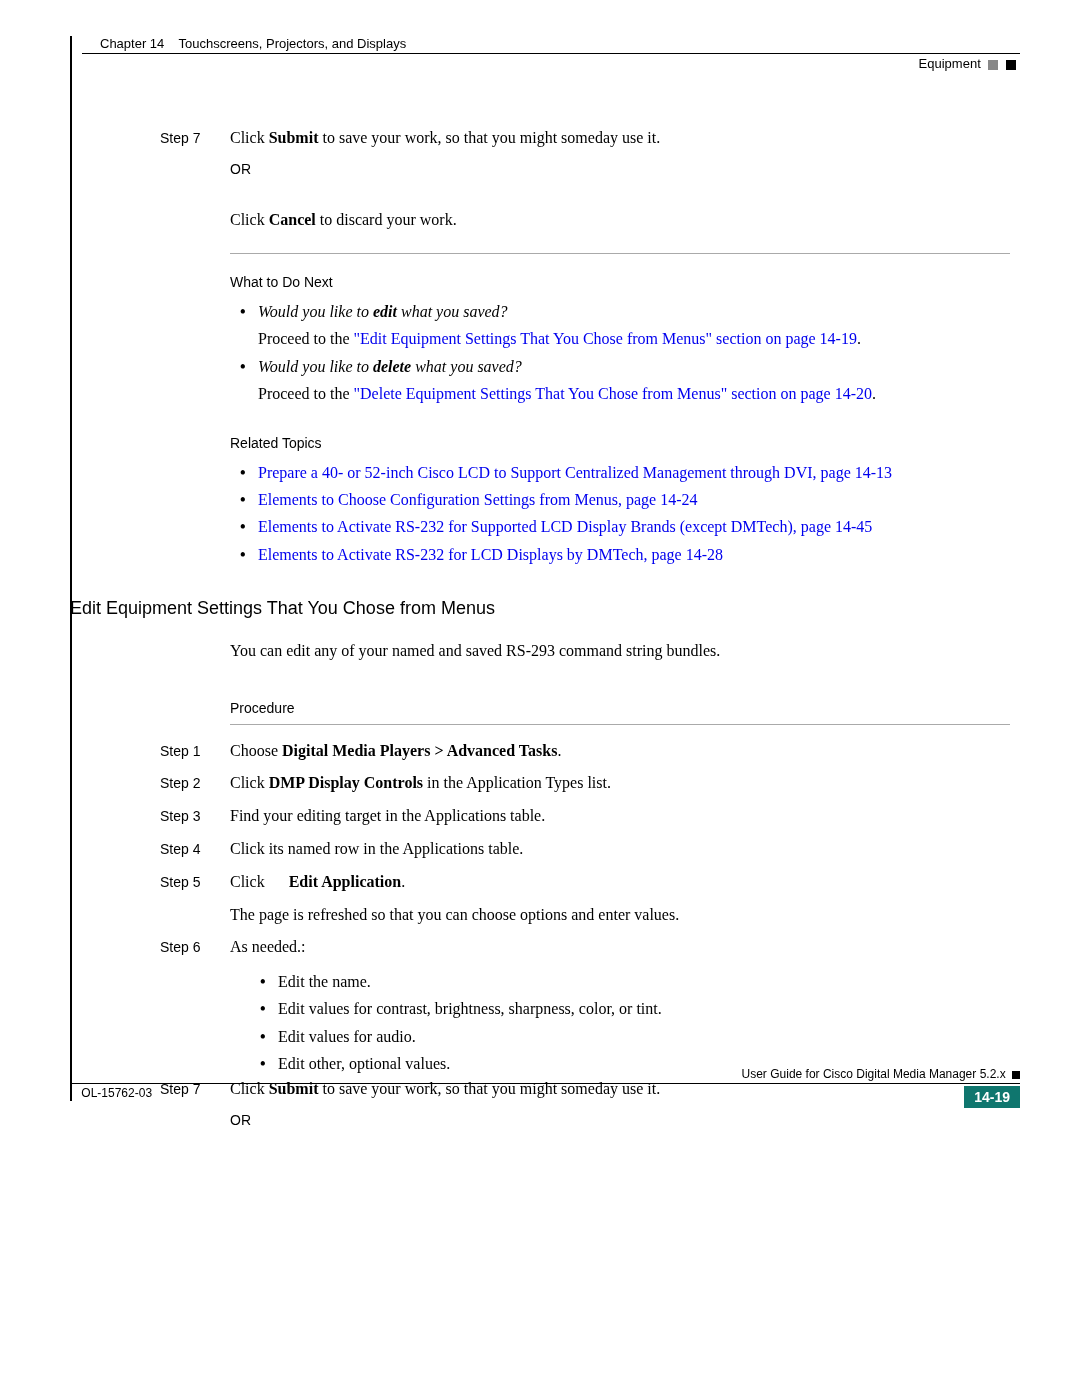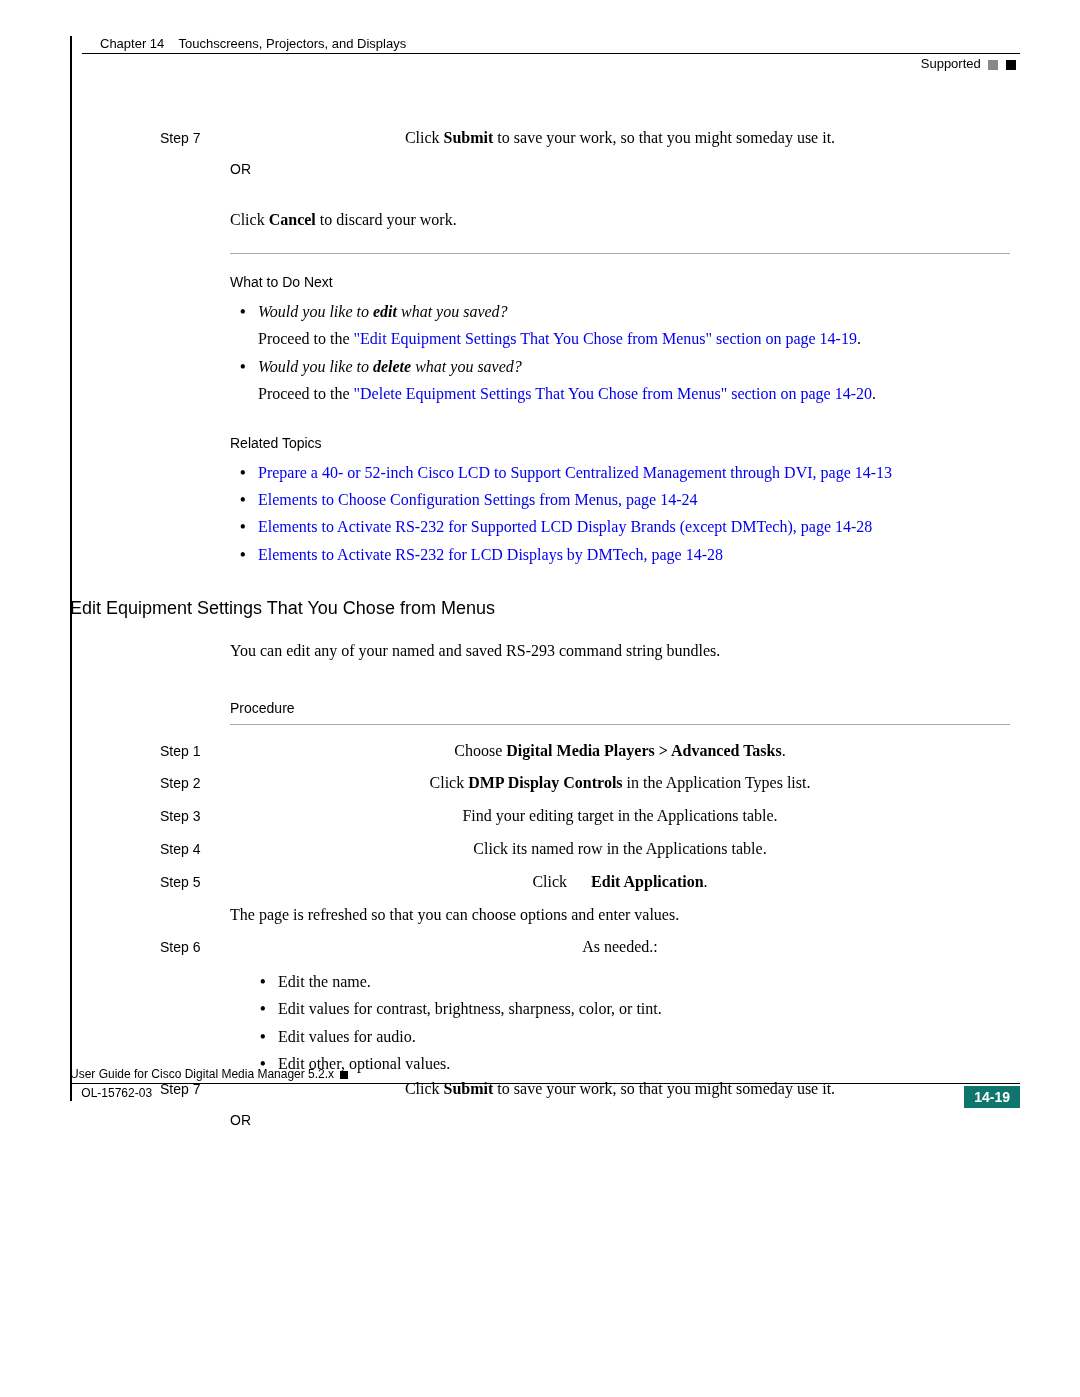--- a/index.html
+++ b/index.html
@@ -53,21 +53,21 @@
     display: flex;
     margin-bottom: 8px;
     line-height: 1.55;
   }
   .step-label {
     font-family: Arial, Helvetica, sans-serif;
     font-size: 14px;
     flex: 0 0 70px;
     padding-top: 2px;
   }
-  .step-text { flex: 1; text-align: center; }
+  .step-text { flex: 1; }
   .indented { margin-left: 70px; margin-bottom: 8px; line-height:1.55;}
   .spacer-20 { height: 20px; }
   .h-rule {
     border: none;
     border-top: 1.5px solid #aaa;
     margin: 20px 0 20px 70px;
   }
   .sans-heading {
     font-family: Arial, Helvetica, sans-serif;
     font-size: 14px;
@@ -90,20 +90,21 @@
     margin-bottom: 20px;
     margin-left: 0;
   }
   .footer {
     position: absolute;
     bottom: 40px;
     left: 70px;
     right: 60px;
   }
   .footer-top-line {
+    text-align: right;
     font-family: Arial, Helvetica, sans-serif;
     font-size: 12px;
     padding-bottom: 2px;
   }
   .footer-rule {
     border: none;
     border-top: 1px solid #000;
     margin: 0;
   }
   .footer-row {
@@ -129,21 +130,21 @@
 
 <div class="page">
   <div class="left-bar"></div>
 
   <div class="chapter-header">
     <span>Chapter 14</span>&nbsp;&nbsp;&nbsp;
     <span>Touchscreens, Projectors, and Displays</span>
   </div>
   <hr class="header-rule">
   <div class="procedures-label">
-    <span>Supported</span>
+    <span>Equipment</span>
     <span class="sq grey"></span>
     <span class="sq"></span>
   </div>
 
   <div class="content">
 
     <div class="step-row">
       <div class="step-label">Step 7</div>
       <div class="step-text">
         <span>Click </span><span class="bold">Submit</span><span> to save your work, so that you might someday use it.</span>
@@ -181,21 +182,21 @@
       <div class="bullet-row">
         <div class="bullet-dot">•</div>
         <div class="bullet-text link">Prepare a 40- or 52-inch Cisco LCD to Support Centralized Management through DVI, page 14-13</div>
       </div>
       <div class="bullet-row">
         <div class="bullet-dot">•</div>
         <div class="bullet-text link">Elements to Choose Configuration Settings from Menus, page 14-24</div>
       </div>
       <div class="bullet-row">
         <div class="bullet-dot">•</div>
-        <div class="bullet-text link">Elements to Activate RS-232 for Supported LCD Display Brands (except DMTech), page 14-28</div>
+        <div class="bullet-text link">Elements to Activate RS-232 for Supported LCD Display Brands (except DMTech), page 14-45</div>
       </div>
       <div class="bullet-row">
         <div class="bullet-dot">•</div>
         <div class="bullet-text link">Elements to Activate RS-232 for LCD Displays by DMTech, page 14-28</div>
       </div>
     </div>
 
     <div class="section-heading" style="margin-left:-90px;">Edit Equipment Settings That You Chose from Menus</div>
 
     <div class="indented" style="margin-left:70px;">You can edit any of your named and saved RS-293 command string bundles.</div>

